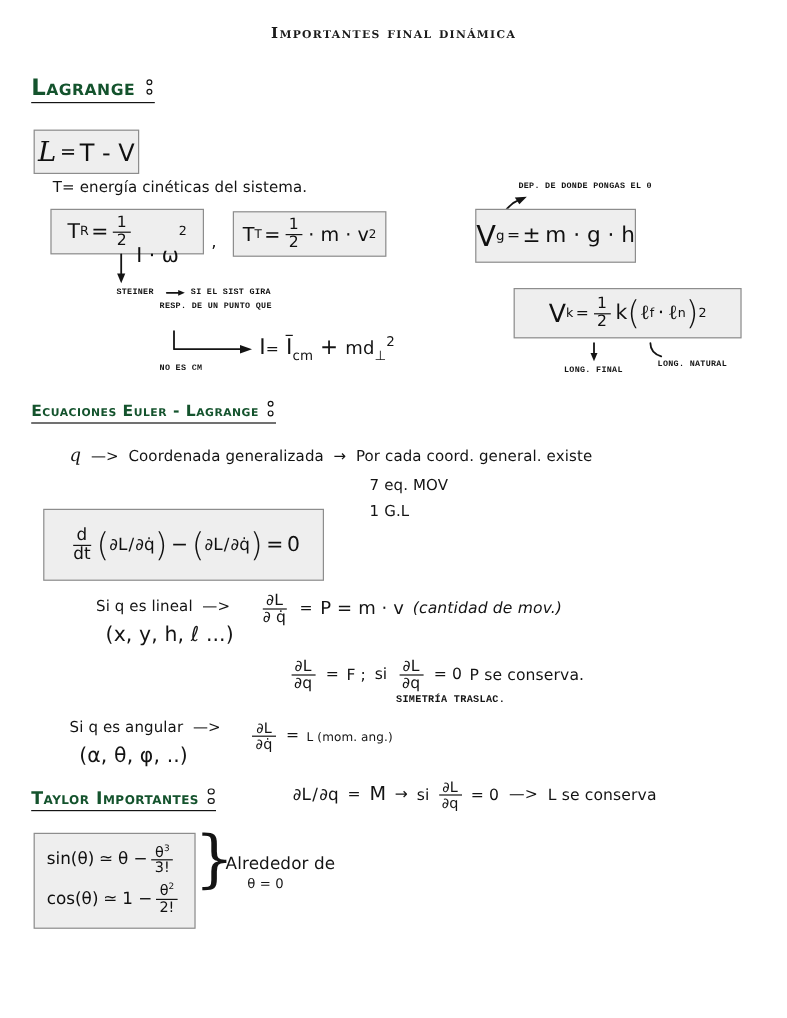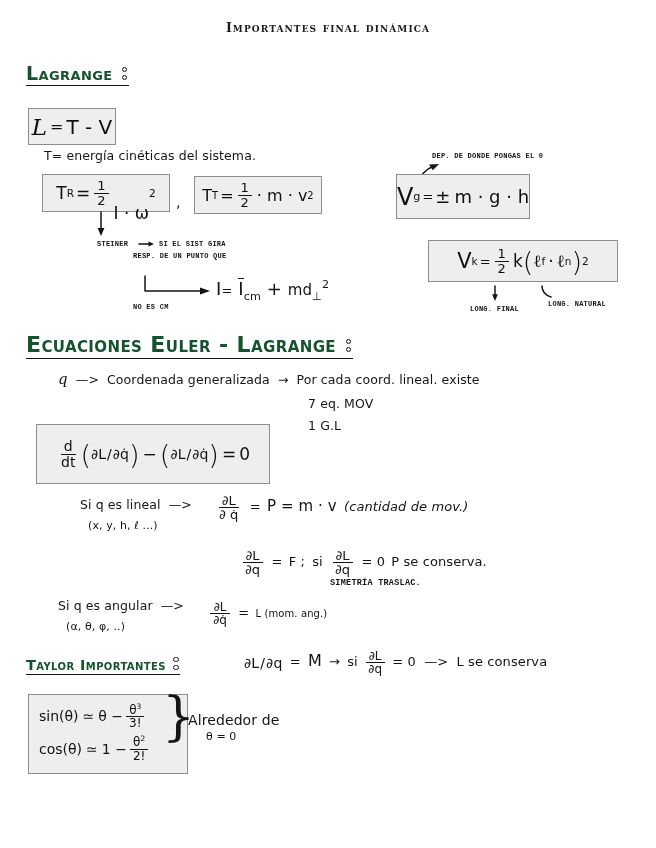--- a/index.html
+++ b/index.html
@@ -40,21 +40,21 @@
     font-weight: bold;
     font-variant: small-caps;
     letter-spacing: 0.4px;
     color: #14532d;
     border-bottom: 1.6px solid #141414;
     padding-bottom: 1px;
     display: inline-block;
     white-space: nowrap;
   }
   .heading.h-lagrange { font-size: 19px; }
-  .heading.h-euler    { font-size: 22px; }
+  .heading.h-euler    { font-size: 13px; }
   .heading.h-taylor   { font-size: 14.5px; }
 
   .colon-dots {
     display: inline-block;
     width: 9px;
     vertical-align: baseline;
     position: relative;
   }
   .colon-dots i {
     position: absolute;
@@ -84,21 +84,21 @@
   }
 
   
   .hand {
     position: absolute;
     font-family: "DejaVu Sans", sans-serif;
     color: #141414;
     white-space: nowrap;
     letter-spacing: 0.1px;
   }
-  .hand.sm   { font-size: 11px; }
+  .hand.sm   { font-size: 17px; }
   .hand.md   { font-size: 12.5px; }
   .hand.lg   { font-size: 14px; }
   .tiny-caps {
     position: absolute;
     font-family: Liberation Mono, monospace;
     font-size: 7px;
     font-weight: bold;
     letter-spacing: 0.25px;
     color: #141414;
     white-space: nowrap;
@@ -282,21 +282,21 @@
     <span>Ecuaciones Euler - Lagrange</span>
     <span class="colon-dots"><i class="top"></i><i class="bot"></i></span>
   </span>
 </div>
 
 <div class="hand md" style="left:58px; top:370px;">
   <span style="font-family:'DejaVu Serif',serif; font-style:italic; font-size:15px;">q</span>
   <span style="margin:0 4px;">—&gt;</span>
   <span>Coordenada generalizada</span>
   <span style="margin:0 4px;">→</span>
-  <span>Por cada coord. lineal. existe</span>
+  <span>Por cada coord. general. existe</span>
 </div>
 
 <div class="hand md" style="left:308px; top:396px;">7 eq. MOV</div>
 <div class="hand md" style="left:308px; top:418px;">1 G.L</div>
 
 <div class="formula-box" style="left:36px; top:424px; width:234px; height:60px; font-size:17px;">
   <span class="frac" style="font-size:14px; margin-right:2px;">
     <span class="num">d</span>
     <span class="den">dt</span>
   </span>
@@ -380,21 +380,21 @@
   <span>si</span>
   <span class="frac" style="font-size:12px; margin:0 3px;">
     <span class="num">∂L</span>
     <span class="den">∂q</span>
   </span>
   <span>= 0</span>
   <span style="margin:0 4px;">—&gt;</span>
   <span>L se conserva</span>
 </div>
 
-<div class="formula-box" style="left:28px; top:694px; width:160px; height:80px; font-size:14px; display:block; padding:8px 10px 0 10px;">
+<div class="formula-box" style="left:28px; top:694px; width:135px; height:80px; font-size:14px; display:block; padding:8px 10px 0 10px;">
   <div style="display:flex; align-items:center; margin-bottom:6px;">
     <span>sin(θ)</span>
     <span style="margin:0 4px;">≃</span>
     <span>θ −</span>
     <span class="frac" style="font-size:12px; margin-left:3px;">
       <span class="num"><span>θ</span><sup class="ex">3</sup></span>
       <span class="den">3!</span>
     </span>
   </div>
   <div style="display:flex; align-items:center;">

